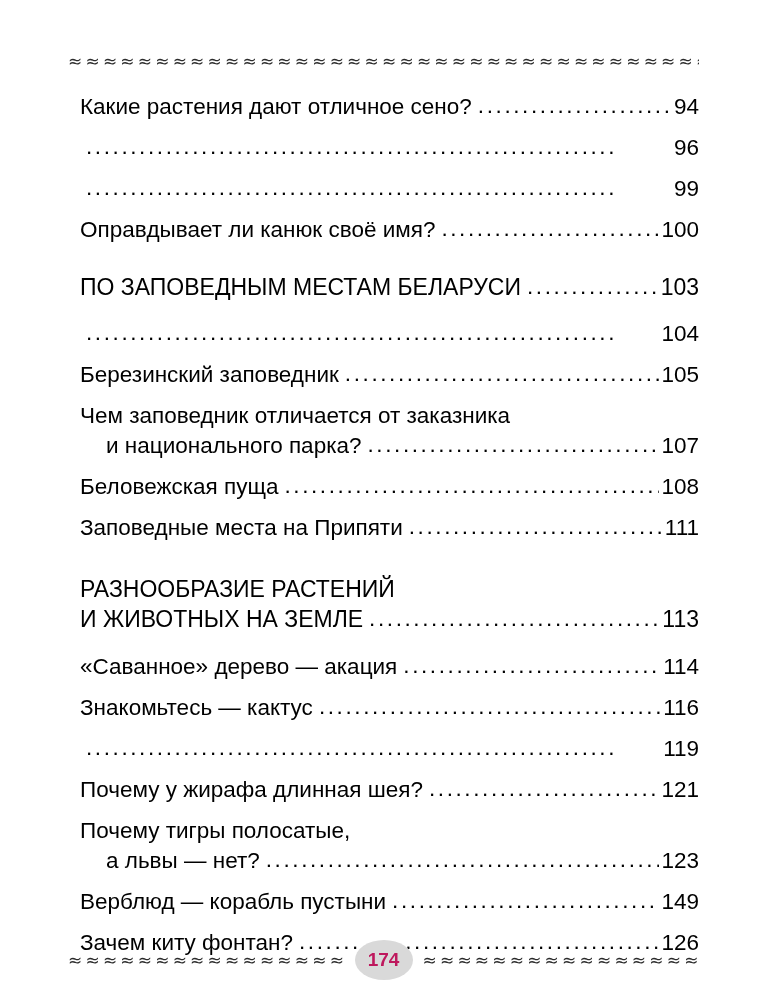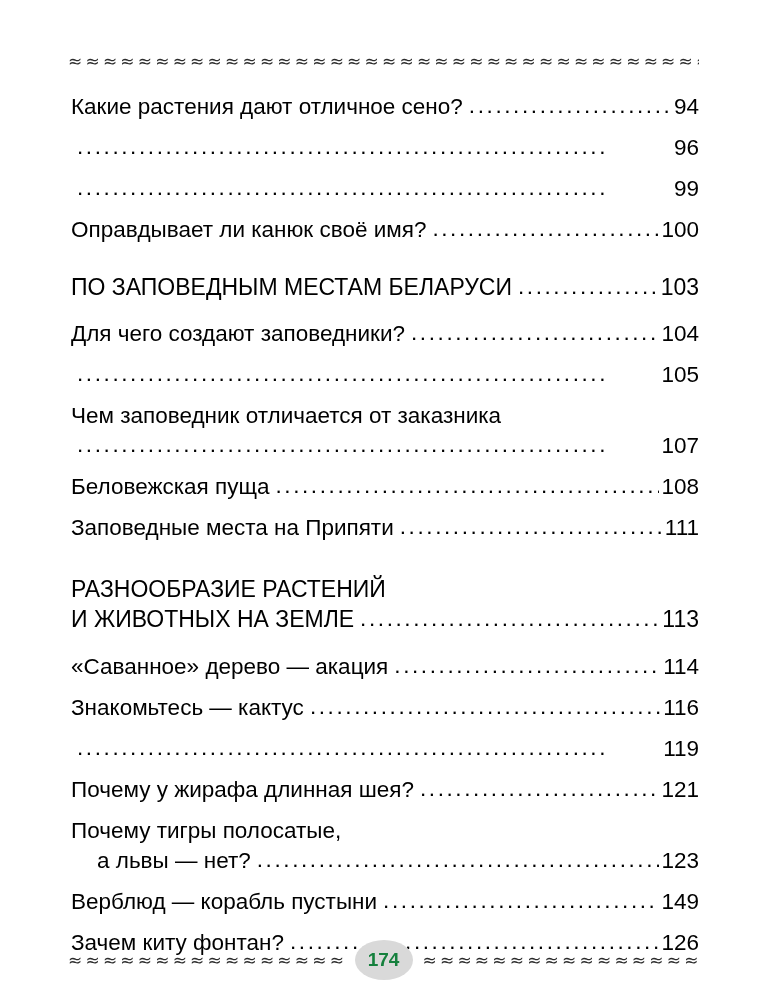--- a/index.html
+++ b/index.html
@@ -48,21 +48,21 @@
   .wave.right { text-align: right; }
 
   
   .toc {
     margin-top: 22px;
   }
   .entry {
     display: block;
     font-size: 22.5px;
     line-height: 1.34;
-    margin: 0 0 11px 3px;
+    margin: 0 0 11px 12px;
     position: relative;
   }
   .entry .row {
     display: flex;
     align-items: baseline;
     width: 100%;
   }
   .entry .title {
     white-space: pre;
     flex: 0 0 auto;
@@ -127,21 +127,21 @@
     flex: 0 0 auto;
     width: 58px;
     height: 40px;
     border-radius: 50%;
     background: #d9d9d9;
     display: flex;
     align-items: center;
     justify-content: center;
     font-size: 19px;
     font-weight: bold;
-    color: #15803d;
+    color: #be185d;
     margin: 0 10px;
   }
 </style>
 </head>
 <body>
 
 <div class="page">
 
   <div class="rule rule-top">
     <div class="wave left">≈≈≈≈≈≈≈≈≈≈≈≈≈≈≈≈≈≈≈≈≈≈≈≈≈≈≈≈≈≈≈≈≈≈≈≈≈≈≈≈≈≈≈≈≈≈≈≈≈≈</div>
@@ -182,36 +182,37 @@
     <div class="entry bold section">
       <div class="row">
         <span class="title">ПО ЗАПОВЕДНЫМ МЕСТАМ БЕЛАРУСИ</span>
         <span class="dots">............................................................</span>
         <span class="page-no">103</span>
       </div>
     </div>
 
     <div class="entry">
       <div class="row">
-        <span class="title">Для чего создают заповедники?</span>
         <span class="dots">............................................................</span>
         <span class="page-no">104</span>
       </div>
     </div>
 
     <div class="entry">
       <div class="row">
+        <span class="title">Березинский заповедник</span>
         <span class="dots">............................................................</span>
         <span class="page-no">105</span>
       </div>
     </div>
 
     <div class="entry">
       <div class="first-line">Чем заповедник отличается от заказника</div>
       <div class="cont-line">
+        <span class="title">и национального парка?</span>
         <span class="dots">............................................................</span>
         <span class="page-no">107</span>
       </div>
     </div>
 
     <div class="entry">
       <div class="row">
         <span class="title">Беловежская пуща</span>
         <span class="dots">............................................................</span>
         <span class="page-no">108</span>

